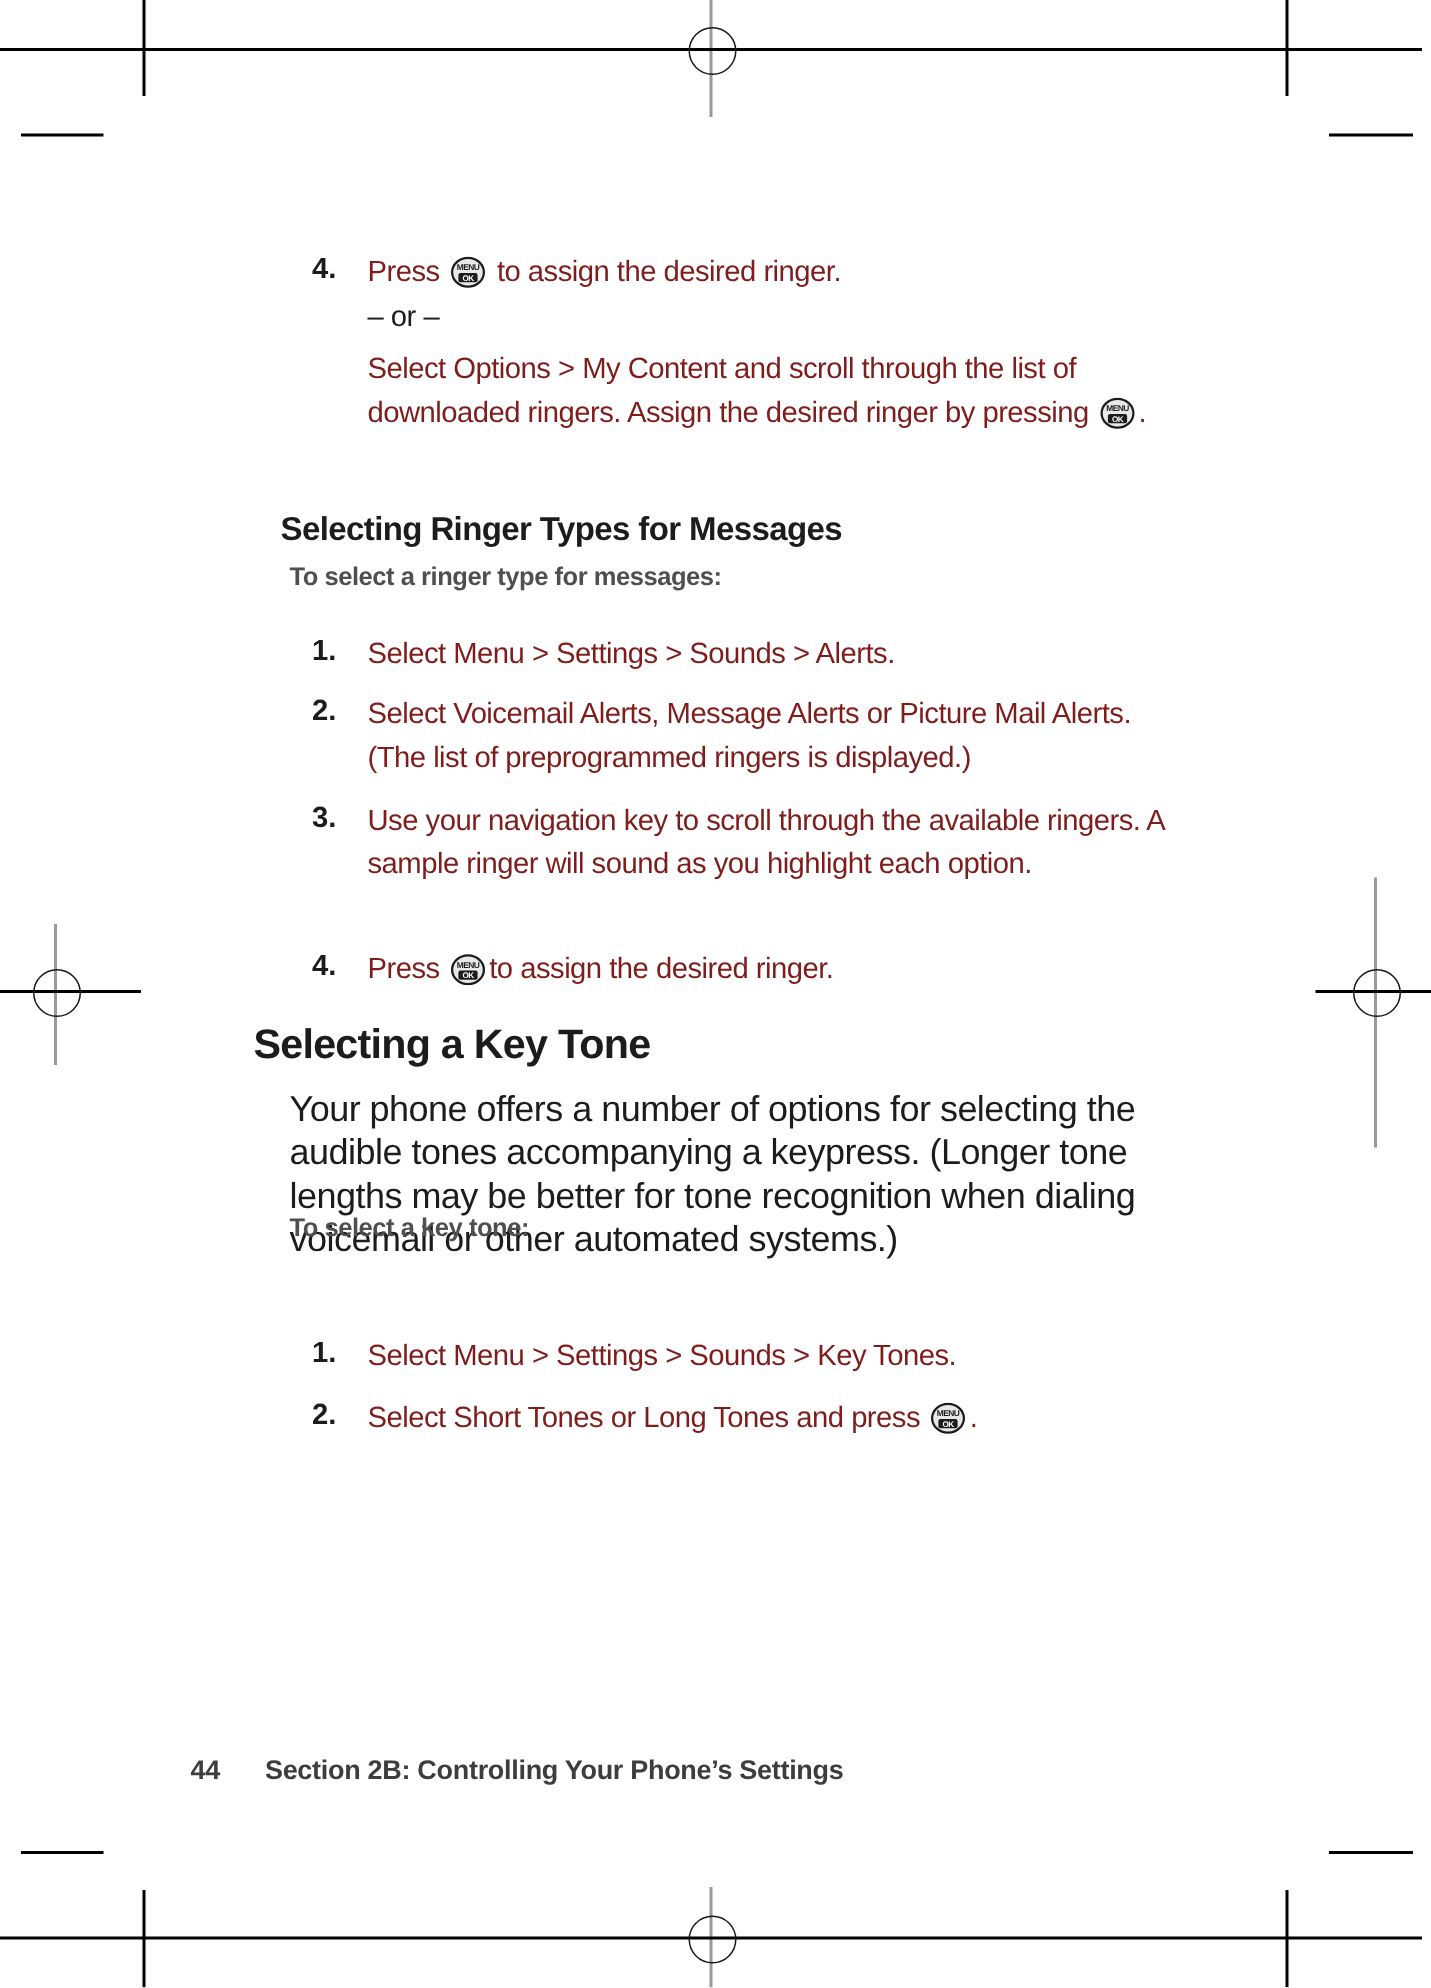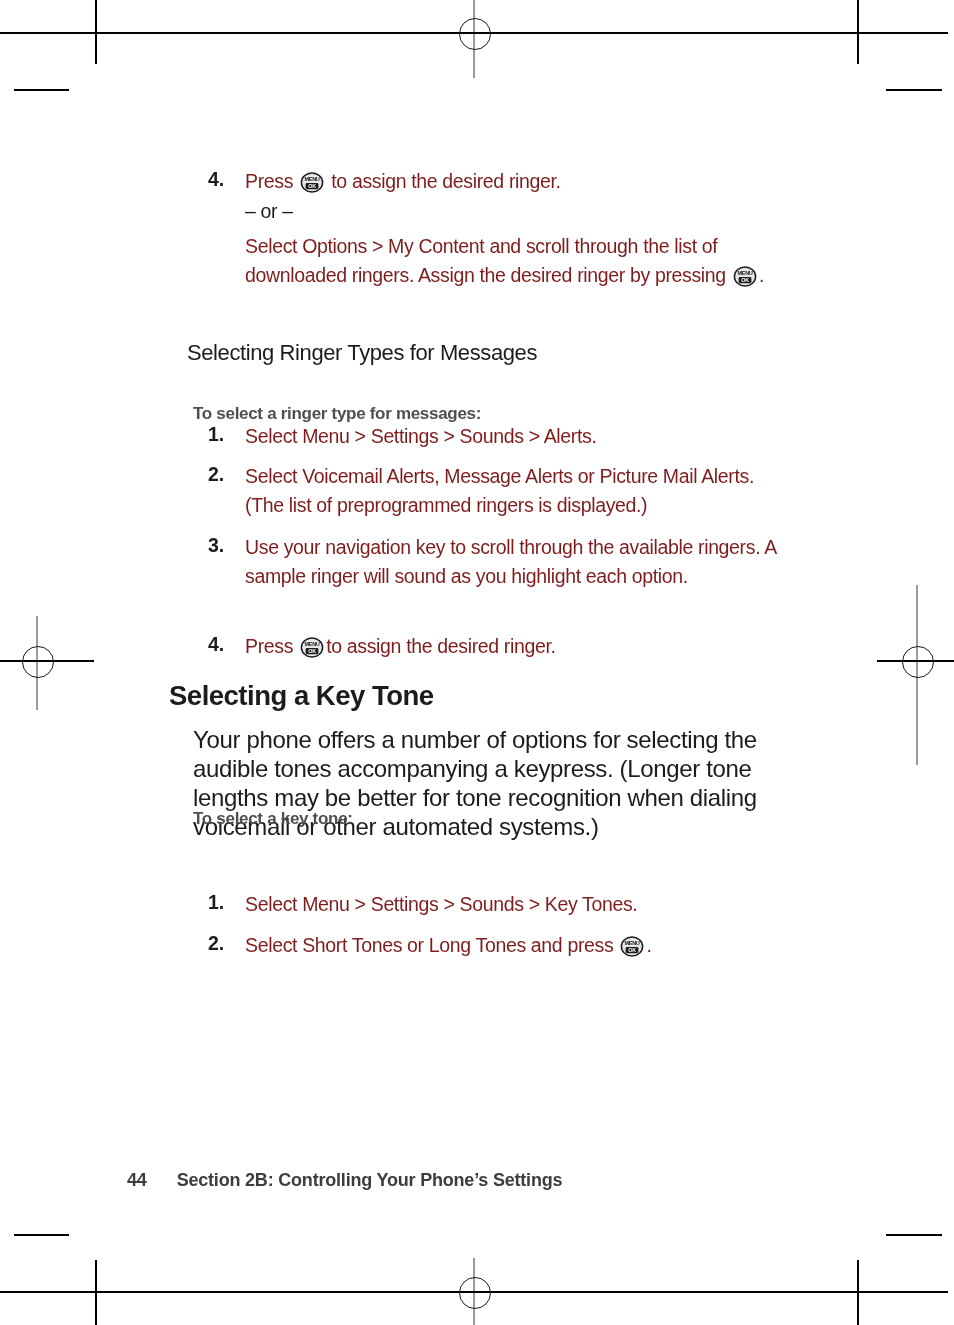--- a/index.html
+++ b/index.html
@@ -92,21 +92,21 @@
     flex: 1 1 auto;
     font-size: 19.5px;
     line-height: 29px;
     color: #7f1d1d;
     letter-spacing: -0.35px;
   }
   .itxt b { font-weight: normal; }
 
   .h2 {
     font-size: 22px;
-    font-weight: normal;
+    font-weight: bold;
     color: #1c1c1c;
     letter-spacing: -0.4px;
   }
   .h1 {
     font-size: 27.5px;
     font-weight: bold;
     color: #1c1c1c;
     letter-spacing: -0.5px;
   }
   .lead {
@@ -219,21 +219,21 @@
           <ellipse cx="12" cy="10.5" rx="10.6" ry="9.6" fill="#e8e8e8" stroke="#1c1c1c" stroke-width="1.5"></ellipse>
           <text x="12" y="9.3" text-anchor="middle" font-family="Liberation Sans, sans-serif" font-size="5.6" font-weight="bold" fill="#1c1c1c">MENU</text>
           <rect x="5.6" y="11" width="12.8" height="6.2" rx="1.4" fill="#1c1c1c"></rect>
           <text x="12" y="16.1" text-anchor="middle" font-family="Liberation Sans, sans-serif" font-size="5.4" font-weight="bold" fill="#ffffff">OK</text>
         </svg>
       </span><span>.</span>
     </div>
 
     <div class="h2" style="position:absolute; left:187px; top:340px;">Selecting Ringer Types for Messages</div>
 
-    <div class="lead" style="position:absolute; left:193px; top:404px;">To select a ringer type for messages:</div>
+    <div class="lead" style="position:absolute; left:193px; top:375px;">To select a ringer type for messages:</div>
 
     <div class="num-item" style="position:absolute; left:208px; top:422px; width:600px;">
       <div class="num">1.</div>
       <div class="itxt">
         <span>Select </span><b>Menu &gt; Settings &gt; Sounds &gt; Alerts</b><span>.</span>
       </div>
     </div>
 
     <div class="num-item" style="position:absolute; left:208px; top:462px; width:582px;">
       <div class="num">2.</div>

